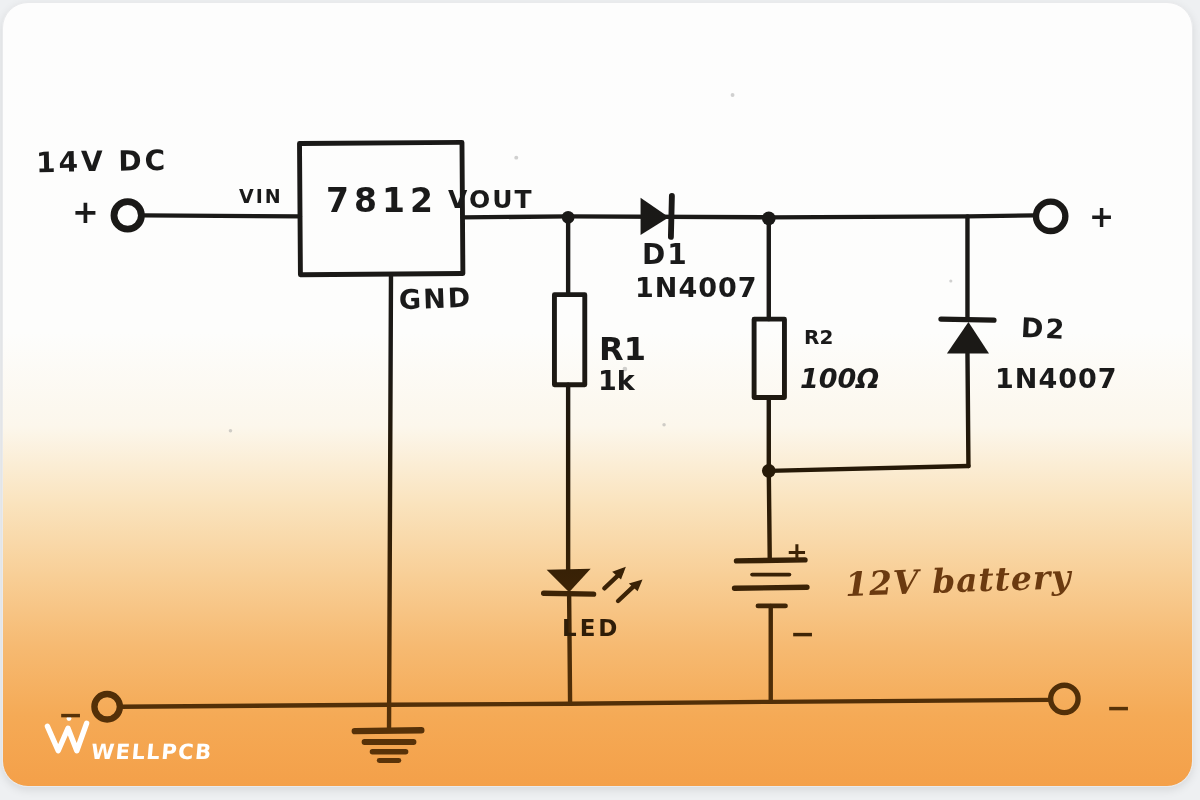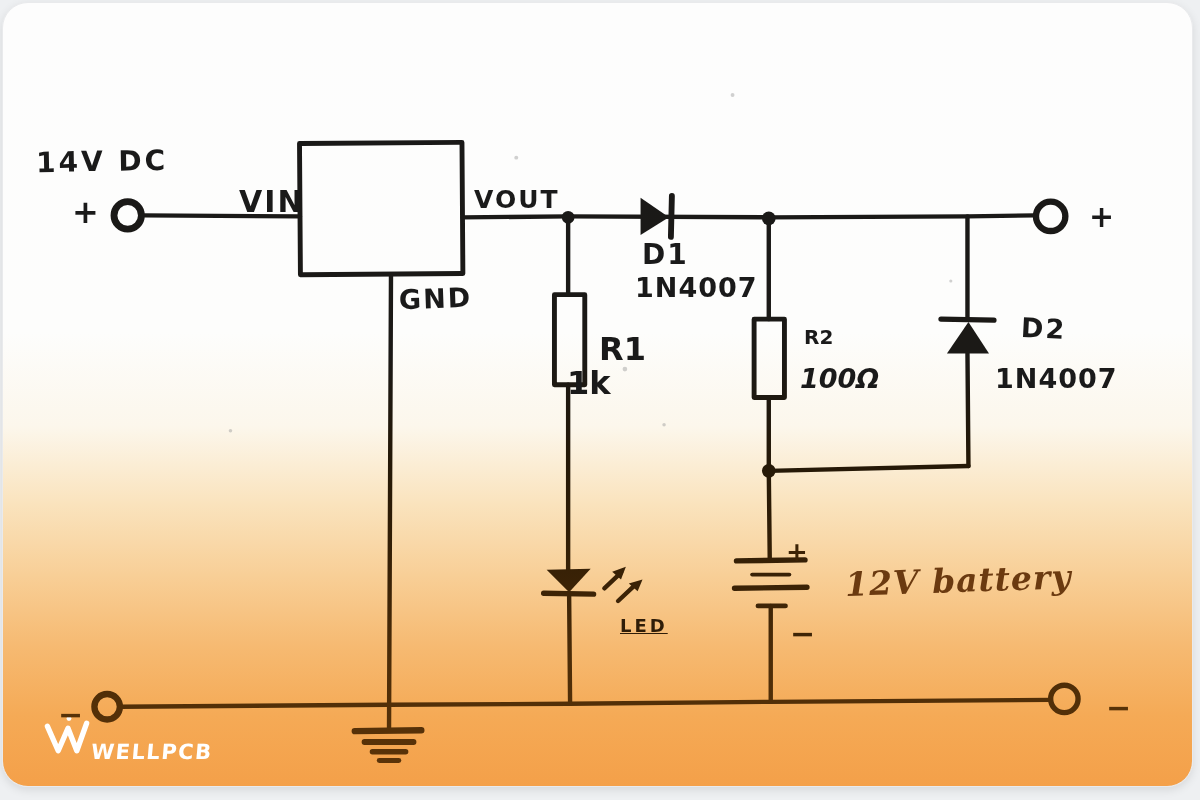--- a/index.html
+++ b/index.html
@@ -15,33 +15,33 @@
   }
   svg.circuit{position:absolute;left:0;top:0;width:100%;height:100%;}
   .ink{stroke:url(#inkfade);fill:none;stroke-linecap:round;stroke-linejoin:round;}
   .fill-ink{fill:url(#inkfade);stroke:none;}
   .lbl{
     position:absolute; font-weight:700; color:#1a1a1a;
     font-family:"DejaVu Sans",sans-serif; line-height:1; white-space:nowrap;
   }
   .lbl-14vdc {left:33px;  top:145px; font-size:28px; letter-spacing:3px; transform:rotate(-1deg);}
   .lbl-inplus{left:69px;  top:193px; font-size:32px;}
-  .lbl-vin   {left:236px; top:184px; font-size:30px; letter-spacing:2px;}
+  .lbl-vin   {left:236px; top:184px; font-size:19px; letter-spacing:2px;}
   .lbl-7812  {left:296px; top:181px; width:166px; text-align:center; font-size:33px; letter-spacing:5px;}
-  .lbl-vout  {left:471px; top:184px; font-size:25px; letter-spacing:2px;}
+  .lbl-vout  {left:445px; top:184px; font-size:25px; letter-spacing:2px;}
   .lbl-gnd   {left:396px; top:282px; font-size:27px; letter-spacing:2px; transform:rotate(-2deg);}
   .lbl-d1    {left:639px; top:238px; font-size:28px; letter-spacing:2px;text-align:right;}
   .lbl-d1part{left:632px; top:271px; font-size:27px; letter-spacing:1px;}
   .lbl-r1    {left:596px; top:330px; font-size:32px;}
-  .lbl-r1v   {left:564px; top:364px; font-size:32px;}
+  .lbl-r1v   {left:595px; top:364px; font-size:27px;}
   .lbl-r2    {left:801px; top:324px; font-size:20px;}
   .lbl-r2v   {left:797px; top:362px; font-size:27px;font-style:italic;}
   .lbl-d2    {left:1018px;top:312px; font-size:27px; letter-spacing:2px; transform:rotate(3deg);}
   .lbl-d2part{left:992px; top:362px; font-size:27px; letter-spacing:1px;}
-  .lbl-led   {left:617px; top:614px; font-size:18px; letter-spacing:3px; color:#2f1d08;text-decoration:underline;}
+  .lbl-led   {left:559px; top:614px; font-size:23px; letter-spacing:3px; color:#2f1d08;}
   .lbl-batplus {left:783px; top:536px; font-size:26px; color:#3c2306;}
   .lbl-batminus{left:787px; top:616px; font-size:30px; color:#3f2506;}
   .lbl-battery{
     left:842px; top:561px; font-size:33px; color:#6b3a10;
     font-family:"DejaVu Serif",serif; font-style:italic; font-weight:700;
     letter-spacing:1px; transform:rotate(-2deg);
   }
   .lbl-outplus {left:1086px; top:199px; font-size:30px;}
   .lbl-inminus {left:55px;  top:697px; font-size:30px; color:#573208;}
   .lbl-outminus{left:1103px;top:690px; font-size:30px; color:#573208;}
@@ -146,20 +146,21 @@
 
       <g stroke="#ffffff" fill="none" stroke-linecap="round" stroke-linejoin="round">
         <path d="M38 739 L49 764 L59 741 L68 764 L78 736" stroke-width="5.5"></path>
         <circle cx="60" cy="731" r="2.5" fill="#ffffff" stroke="none"></circle>
       </g>
     </svg>
 
     <div class="lbl lbl-14vdc">14V DC</div>
     <div class="lbl lbl-inplus">+</div>
     <div class="lbl lbl-vin">VIN</div>
+    <div class="lbl lbl-7812">7812</div>
     <div class="lbl lbl-vout">VOUT</div>
     <div class="lbl lbl-gnd">GND</div>
     <div class="lbl lbl-d1">D1</div>
     <div class="lbl lbl-d1part">1N4007</div>
     <div class="lbl lbl-r1">R1</div>
     <div class="lbl lbl-r1v">1k</div>
     <div class="lbl lbl-r2">R2</div>
     <div class="lbl lbl-r2v">100Ω</div>
     <div class="lbl lbl-d2">D2</div>
     <div class="lbl lbl-d2part">1N4007</div>

